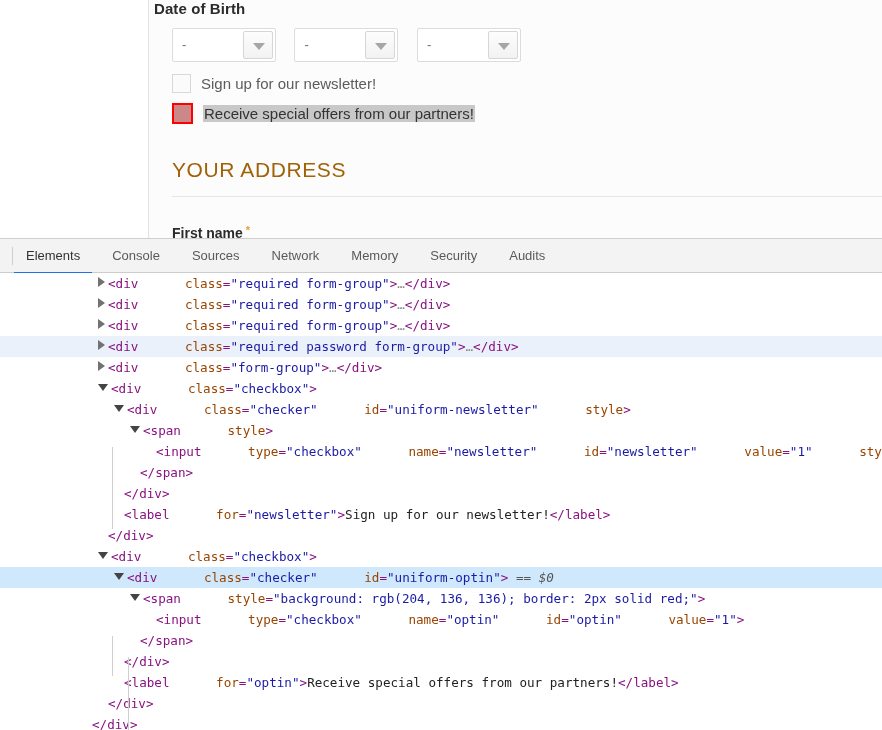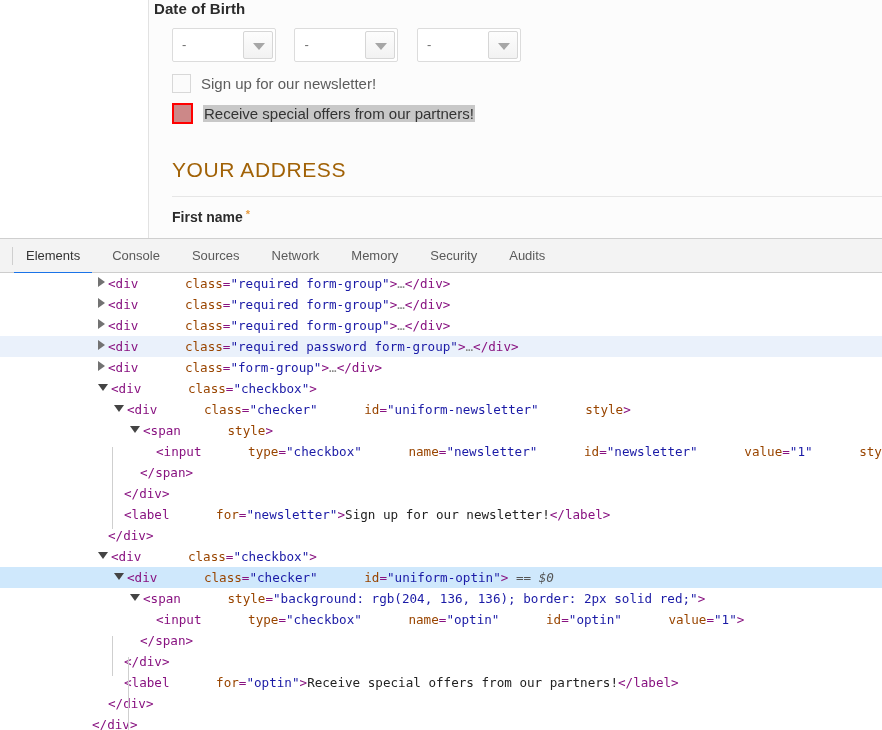--- a/index.html
+++ b/index.html
@@ -94,21 +94,21 @@
   }
   .addr-title {
     position: absolute; left: 23px; top: 136px;
     font-size: 21px; color: #a16207; letter-spacing: 0.6px; margin-top: 22px;
   }
   .addr-rule {
     position: absolute; left: 23px; top: 196px;
     width: 710px; height: 1px; background: #e6e6e6;
   }
   .firstname {
-    position: absolute; left: 23px; top: 208px;
+    position: absolute; left: 23px; top: 224px;
     font-size: 14px; font-weight: bold; color: #2b2b2b;
   }
   .req-star { color: #e89a3c; font-size: 11px; vertical-align: 4px; margin-left: 3px; }
 
   
   .devtools {
     position: absolute; top: 238px; left: 0;
     width: 882px; height: 492px;
     background: #ffffff;
     border-top: 1px solid #cfcfcf;

